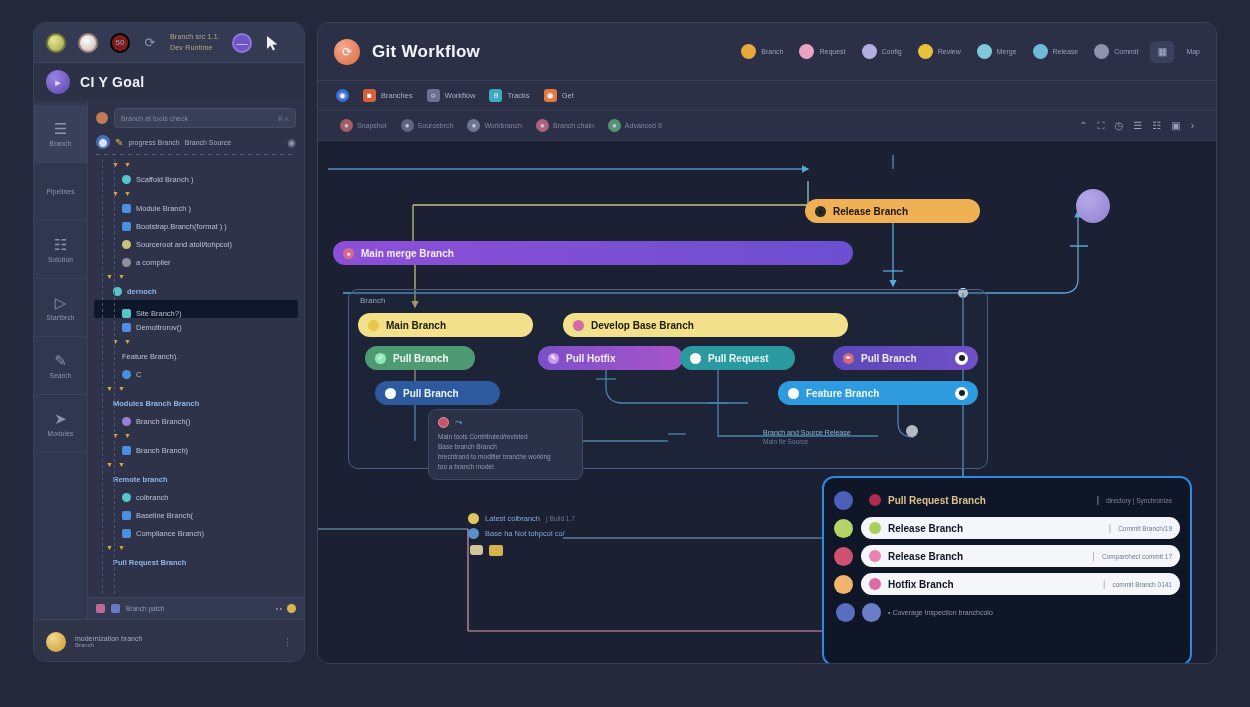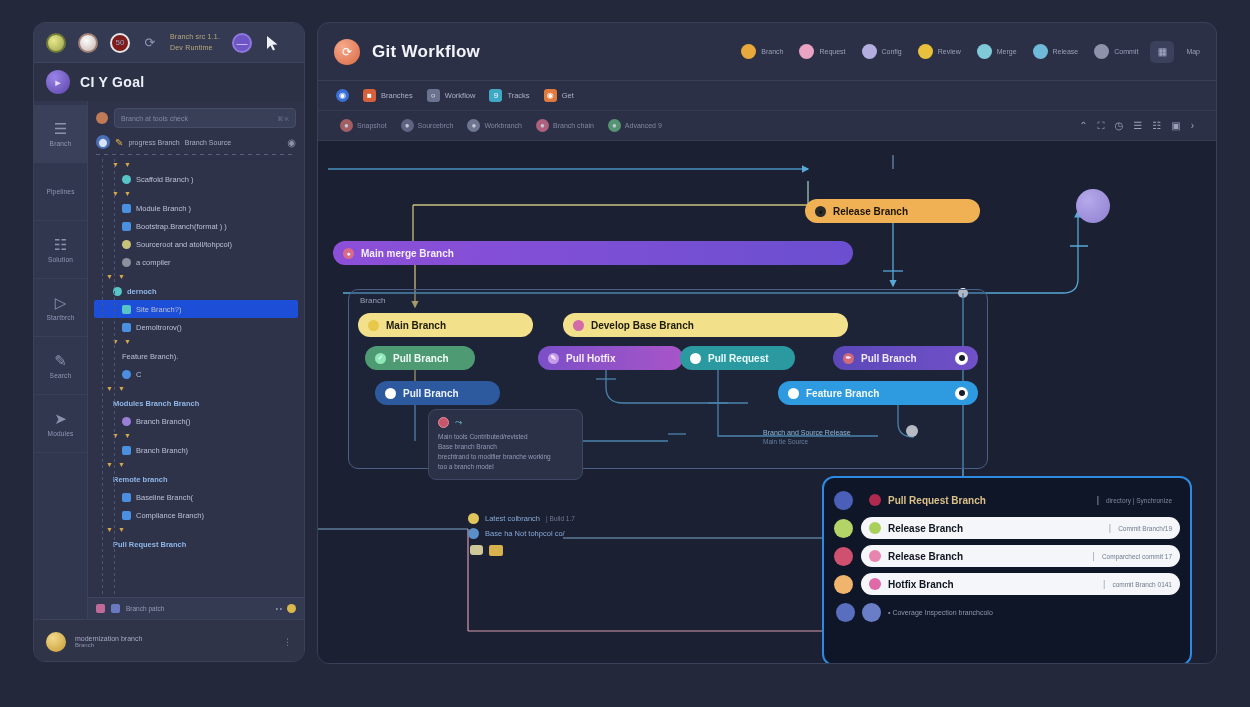--- a/index.html
+++ b/index.html
@@ -17,21 +17,21 @@
     overflow:hidden;
   }
   .ide-titlebar{
     height:40px; background:#343a52; border-bottom:1px solid #3e4460;
     display:flex; align-items:center; gap:12px; padding:0 12px;
     border-radius:11px 11px 0 0;
   }
   .tb-dot{ width:20px;height:20px;border-radius:50%; flex:0 0 auto; }
   .tb-dot.yellow{ background:radial-gradient(circle at 35% 35%,#e8e88a,#9aa24c); border:2px solid #6f7a3a;}
   .tb-dot.white{ background:radial-gradient(circle at 40% 35%,#fdfdfd,#c7b4ad); border:2px solid #9d7f78;}
-  .tb-dot.blue{ background:#7f1d1d; border:2px solid #e5e5e5; font-size:8px; color:#94a6cf; display:flex;align-items:center;justify-content:center;}
+  .tb-dot.blue{ background:#7f1d1d; border:2px solid #000000; font-size:8px; color:#94a6cf; display:flex;align-items:center;justify-content:center;}
   .tb-glyph{ width:16px;height:16px; color:#8e96b0; font-size:13px; display:flex;align-items:center;justify-content:center;}
   .tb-text{ font-size:7px; line-height:1.5; color:#b9a97e; letter-spacing:.2px;}
   .tb-dot.purple{ background:#6d55c4; border:2px solid #8f79e0; display:flex;align-items:center;justify-content:center; color:#dcd2ff; font-size:11px;}
   .tb-cursor{ width:18px;height:18px; color:#e7eaf5; font-size:15px;}
 
   .ide-body{ display:flex; height:600px; }
   .ide-main{ flex:1; display:flex; flex-direction:column; min-width:0;}
   .proj-head{ height:38px; display:flex; align-items:center; gap:10px; padding:0 12px; }
   .proj-avatar{ width:24px;height:24px;border-radius:50%;
     background:radial-gradient(circle at 35% 30%,#9a83e8,#5b45a8); display:flex;align-items:center;justify-content:center;
@@ -67,21 +67,21 @@
     display:flex;align-items:center;justify-content:center;color:#d7e2ff;font-size:8px;}
   .tr-ic{ font-size:10px; color:#d9b24c; }
   .tr-t{ font-size:7px; color:#a9b0c8; white-space:nowrap;}
   .tr-end{ margin-left:auto; font-size:10px; color:#8b93ad;}
   .dash{ height:1px; margin:2px 8px 4px 8px;
     background:repeating-linear-gradient(90deg,#5a6casdf 0 0);
     background-image:repeating-linear-gradient(90deg,#596182 0 4px,transparent 4px 8px);}
 
   .tree{ flex:1; overflow:hidden; padding:0 6px; position:relative;}
   .trow{ display:flex; align-items:center; gap:5px; height:18px; padding-left:6px;}
-  .trow.sel{ background:#1d4ed8; border-radius:2px; }
+  .trow.sel{ background:#0f172a; border-radius:2px;align-items:flex-end; }
   .tcaret{ font-size:7px; color:#d6a84a; }
   .tsq{ width:9px;height:9px;border-radius:2px; flex:0 0 auto;}
   .tcirc{ width:9px;height:9px;border-radius:50%; flex:0 0 auto;}
   .tlabel{ font-size:7.5px; color:#b9c0d6; white-space:nowrap; overflow:hidden; text-overflow:ellipsis;}
   .tlabel.hdr{ color:#8fb6e8; font-weight:bold;}
   .tguide{ position:absolute; width:1px; top:0; bottom:0;
     background-image:repeating-linear-gradient(180deg,#4e5574 0 3px,transparent 3px 6px);}
 
   .ide-status{
     height:22px; background:#343a52; border-top:1px solid #3f4560;
@@ -369,20 +369,24 @@
               <div class="trow" style="padding-left: 28px;">
                 <div class="tsq" style="background:#4a8fe0"></div>
                 <div class="tlabel">Branch Branch)</div>
               </div>
               <div class="trow" style="padding-left: 12px; height: 11px;">
                 <div class="tcaret">▼</div>
                 <div class="tcaret">▼</div>
               </div>
               <div class="trow" style="padding-left: 19px;">
                 <div class="tlabel hdr">Remote branch</div>
+              </div>
+              <div class="trow" style="padding-left: 28px;">
+                <div class="tcirc" style="background:#57c5c8"></div>
+                <div class="tlabel">colbranch</div>
               </div>
               <div class="trow" style="padding-left: 28px;">
                 <div class="tsq" style="background:#4a8fe0"></div>
                 <div class="tlabel">Baseline Branch(</div>
               </div>
               <div class="trow" style="padding-left: 28px;">
                 <div class="tsq" style="background:#4a8fe0"></div>
                 <div class="tlabel">Compliance Branch)</div>
               </div>
               <div class="trow" style="padding-left: 12px; height: 11px;">

